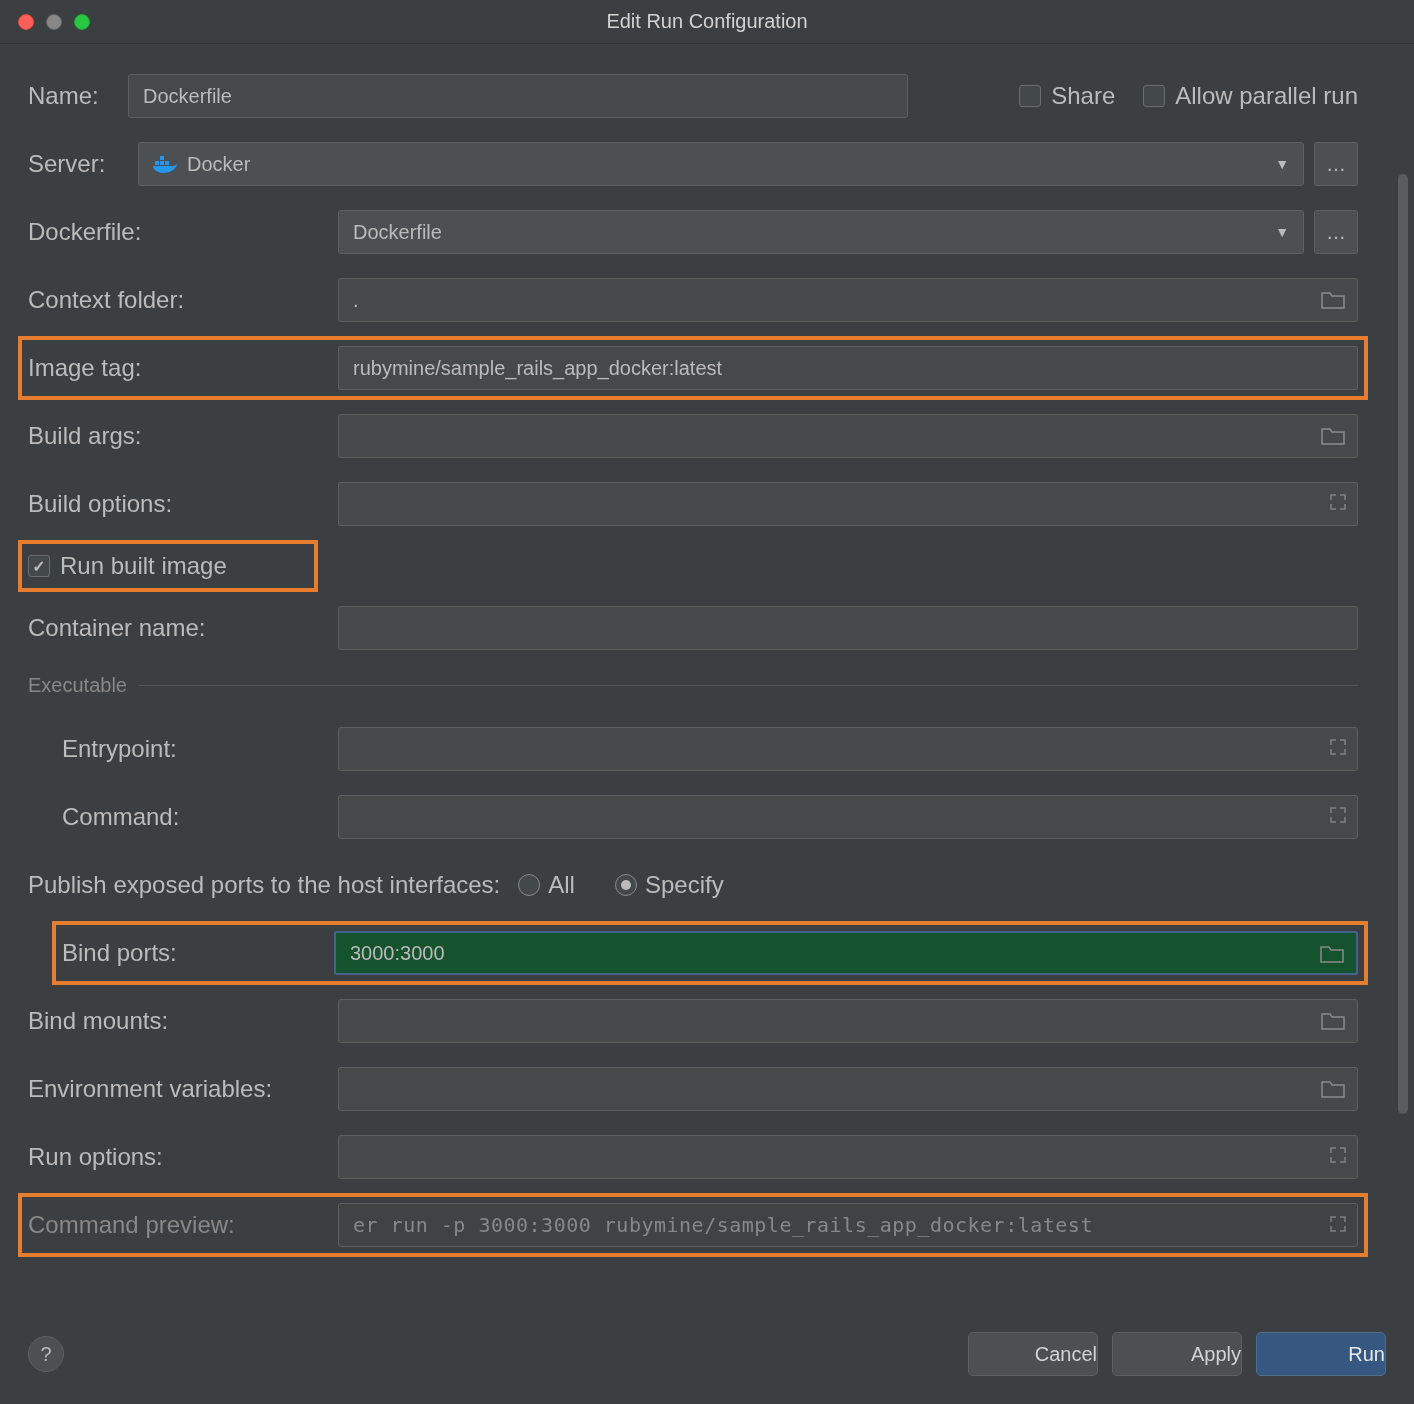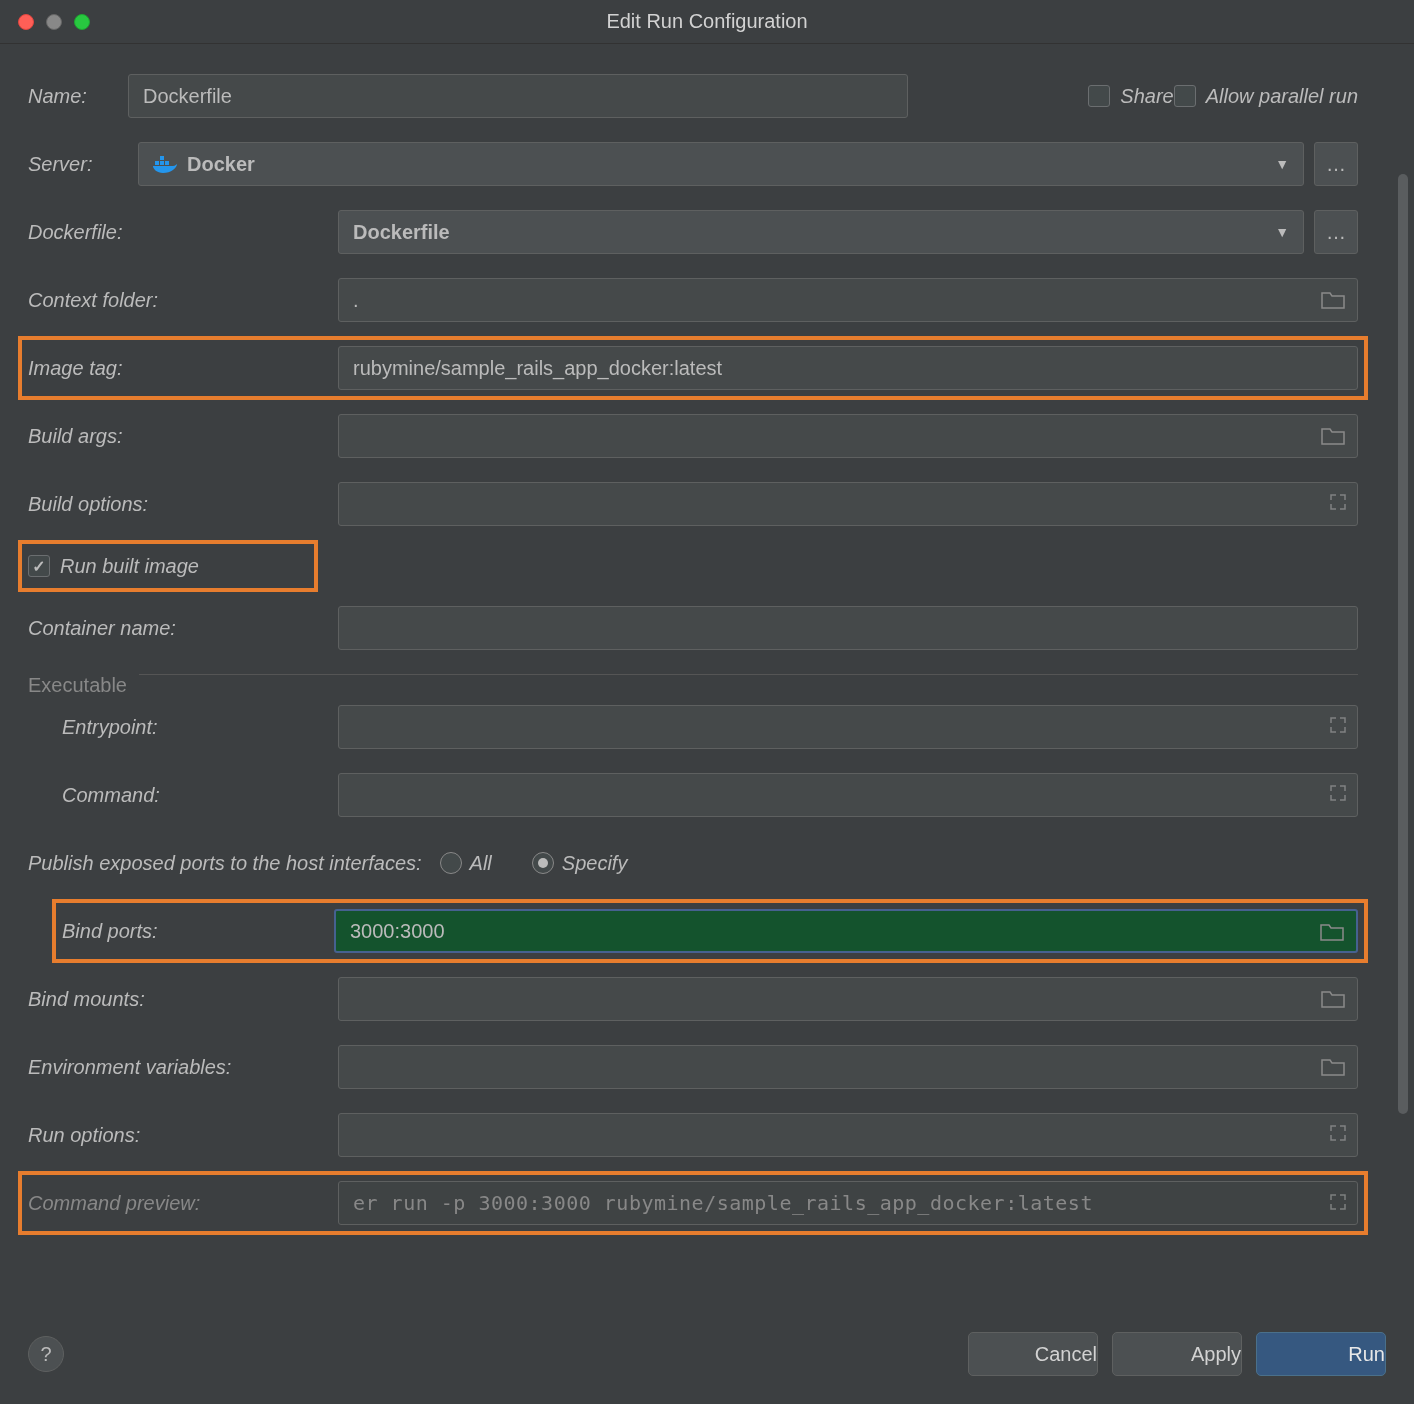--- a/index.html
+++ b/index.html
@@ -47,43 +47,41 @@
     position: relative;
   }
   .row {
     display: flex;
     align-items: center;
     margin-bottom: 24px;
     min-height: 44px;
   }
   .label {
     color: #bbbbbb;
-    font-size: 20px;
-    font-style: italic;
+    font-size: 24px;
   }
   .label-col { width: 310px; flex: 0 0 310px; }
   .label-col-indent { width: 310px; flex: 0 0 310px; padding-left: 34px; }
   .input {
     background: #45494a;
     border: 1px solid #5e6060;
     border-radius: 3px;
     height: 44px;
     color: #bbbbbb;
     font-size: 20px;
     padding: 0 14px;
     display: flex;
     align-items: center;
     flex: 1;
     position: relative;
   }
   .input.name-input { flex: 0 0 780px; }
   .input.dropdown {
     background: #4c5052;
     justify-content: space-between;
-    font-weight: bold;
   }
   .chevron {
     color: #bbbbbb;
     font-size: 14px;
   }
   .square-btn {
     width: 44px; height: 44px;
     background: #4c5052;
     border: 1px solid #5e6060;
     border-radius: 3px;
@@ -107,21 +105,21 @@
     cursor: pointer;
     flex-shrink: 0;
   }
   .checkbox.checked::after {
     content: "✓";
     color: #bbbbbb;
     font-size: 16px;
     font-weight: bold;
   }
   .check-row { display: flex; align-items: center; }
-  .top-checks { display: flex; margin-left: auto; text-align: center; }
+  .top-checks { display: flex; gap: 28px; margin-left: auto; text-align: center; }
   .folder-icon {
     width: 24px; height: 18px;
     position: absolute;
     right: 12px;
     top: 12px;
   }
   .folder-icon svg { width: 100%; height: 100%; }
   .expand-icon {
     position: absolute;
     right: 10px;
@@ -139,23 +137,23 @@
   }
   .scroll-thumb {
     width: 10px;
     height: 940px;
     background: #5a5d5f;
     border-radius: 5px;
   }
   .fieldset-label {
     color: #888888;
     font-size: 20px;
-    margin-bottom: 8px;
-    display: flex;
-    align-items: flex-start;
+    margin-bottom: 30px;
+    display: flex;
+    align-items: center;
     gap: 12px;
   }
   .fieldset-label .line {
     flex: 1;
     height: 1px;
     background: #555;
   }
   .radio {
     width: 22px; height: 22px; border-radius: 50%;
     border: 1px solid #888;

